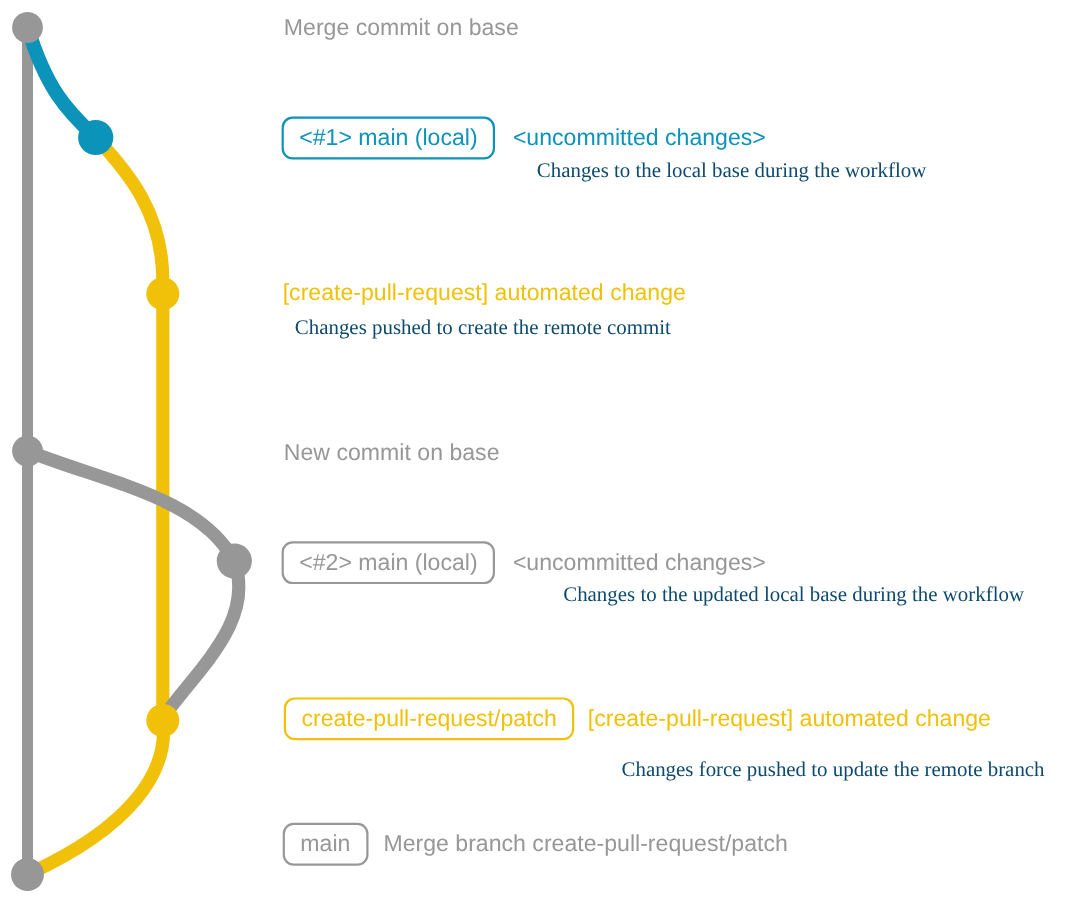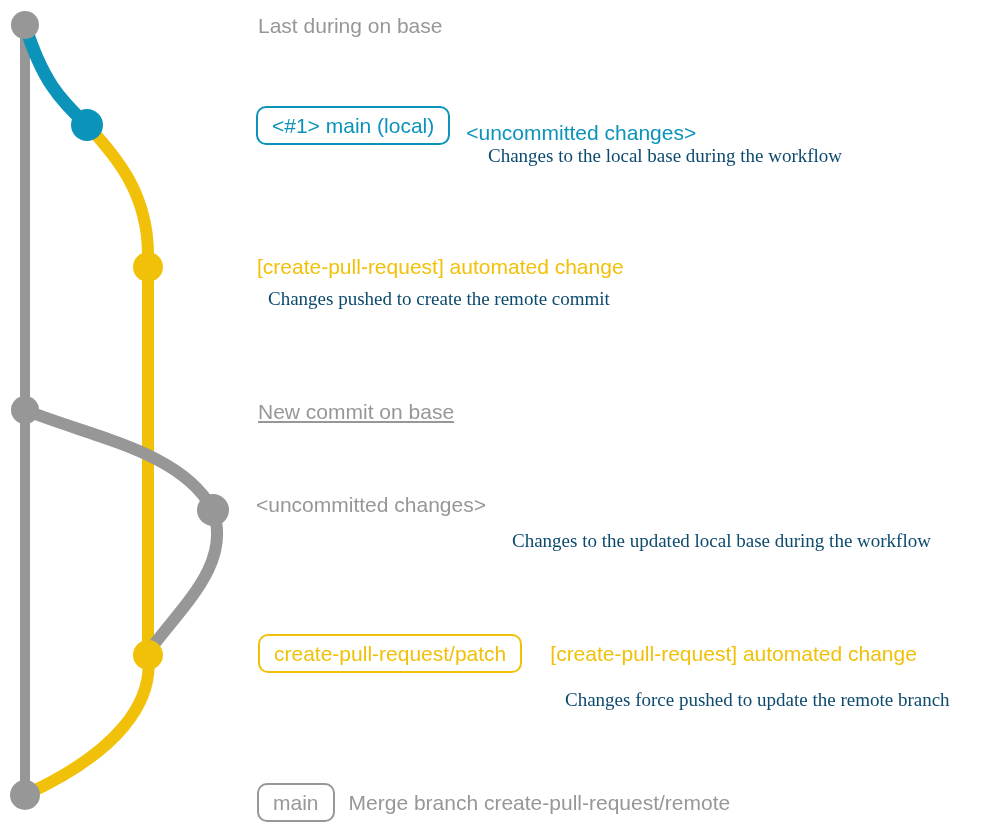--- a/index.html
+++ b/index.html
@@ -15,22 +15,22 @@
   }
   .row{display:flex;align-items:center;}
   .badge{
     display:inline-block;border:2px solid currentColor;border-radius:10px;
     padding:4px 14px;font-size:21px;white-space:nowrap;line-height:1.3;
     background:#fff;
   }
   .c-gray{color:var(--gray);}
   .c-blue{color:var(--blue);}
   .c-yellow{color:var(--yellow);}
-  .gap16{gap:16px;align-items:flex-end;}
-  .gap12{gap:28px;}
+  .gap16{gap:16px;}
+  .gap12{gap:12px;}
   .gap14{gap:14px;}
   svg{position:absolute;left:0;top:0;}
 </style>
 </head>
 <body>
 
 <svg width="981" height="827" viewBox="0 0 981 827">
 
   <path d="M 25 25 L 25 795" stroke-width="10" fill="none" stroke="#979797"></path>
 
@@ -44,40 +44,41 @@
 
   <circle cx="25" cy="25" r="14" fill="#979797"></circle>
   <circle cx="87" cy="125" r="16" fill="#0b93ba"></circle>
   <circle cx="148" cy="267" r="15" fill="#f1c109"></circle>
   <circle cx="25" cy="410" r="14" fill="#979797"></circle>
   <circle cx="213" cy="510" r="16" fill="#979797"></circle>
   <circle cx="148" cy="655" r="15" fill="#f1c109"></circle>
   <circle cx="25" cy="795" r="15" fill="#979797"></circle>
 </svg>
 
-<div class="abs lbl c-gray" style="left:258px;top:13px;">Last during on base</div>
+<div class="abs lbl c-gray" style="left:258px;top:13px;">Merge commit on base</div>
 
 <div class="abs row gap16" style="left:256px;top:106px;">
   <span class="badge c-blue">&lt;#1&gt; main (local)</span>
   <span class="lbl c-blue">&lt;uncommitted changes&gt;</span>
 </div>
 <div class="abs note" style="left:488px;top:145px;">Changes to the local base during the workflow</div>
 
 <div class="abs lbl c-yellow" style="left:257px;top:254px;">[create-pull-request] automated change</div>
 <div class="abs note" style="left:268px;top:288px;">Changes pushed to create the remote commit</div>
 
-<div class="abs lbl c-gray" style="left:258px;top:399px;text-decoration:underline;">New commit on base</div>
+<div class="abs lbl c-gray" style="left:258px;top:399px;">New commit on base</div>
 
 <div class="abs row gap16" style="left:256px;top:492px;">
+  <span class="badge c-gray">&lt;#2&gt; main (local)</span>
   <span class="lbl c-gray">&lt;uncommitted changes&gt;</span>
 </div>
 <div class="abs note" style="left:512px;top:530px;">Changes to the updated local base during the workflow</div>
 
 <div class="abs row gap12" style="left:258px;top:634px;">
   <span class="badge c-yellow">create-pull-request/patch</span>
   <span class="lbl c-yellow">[create-pull-request] automated change</span>
 </div>
 <div class="abs note" style="left:565px;top:673px;margin-top:16px;">Changes force pushed to update the remote branch</div>
 
-<div class="abs row gap14" style="left:257px;top:783px;">
+<div class="abs row gap14" style="left:257px;top:748px;">
   <span class="badge c-gray">main</span>
-  <span class="lbl c-gray">Merge branch create-pull-request/remote</span>
+  <span class="lbl c-gray">Merge branch create-pull-request/patch</span>
 </div>
 
 </body></html>

